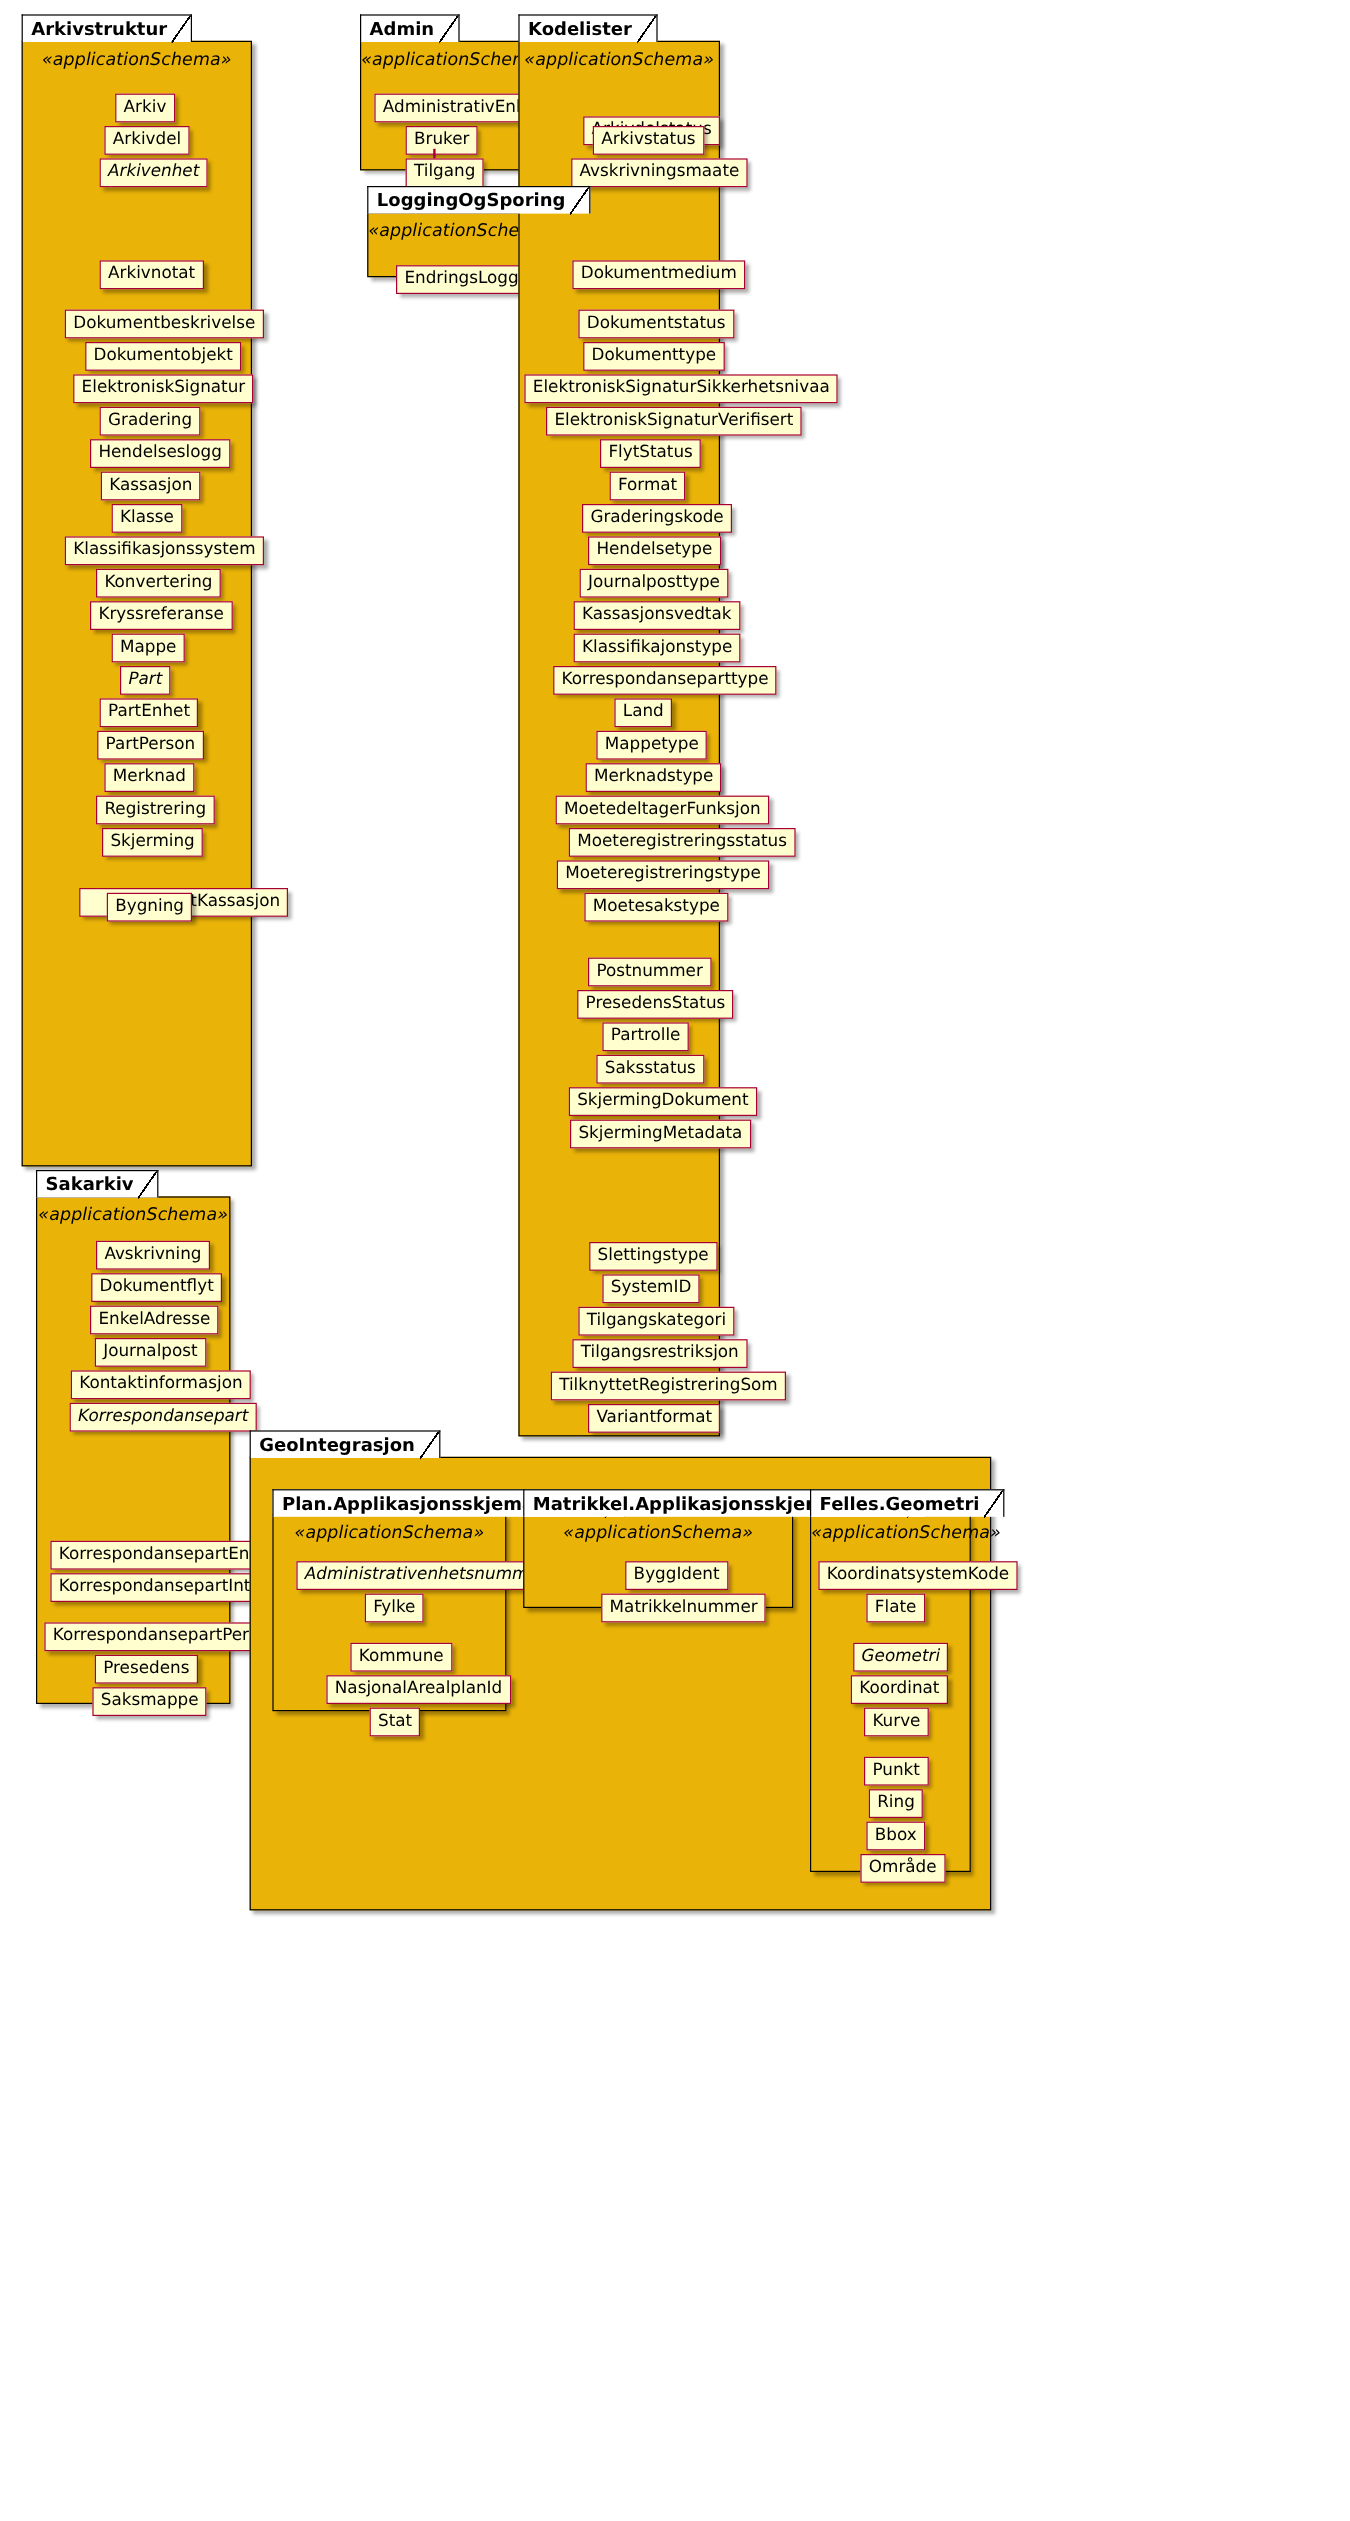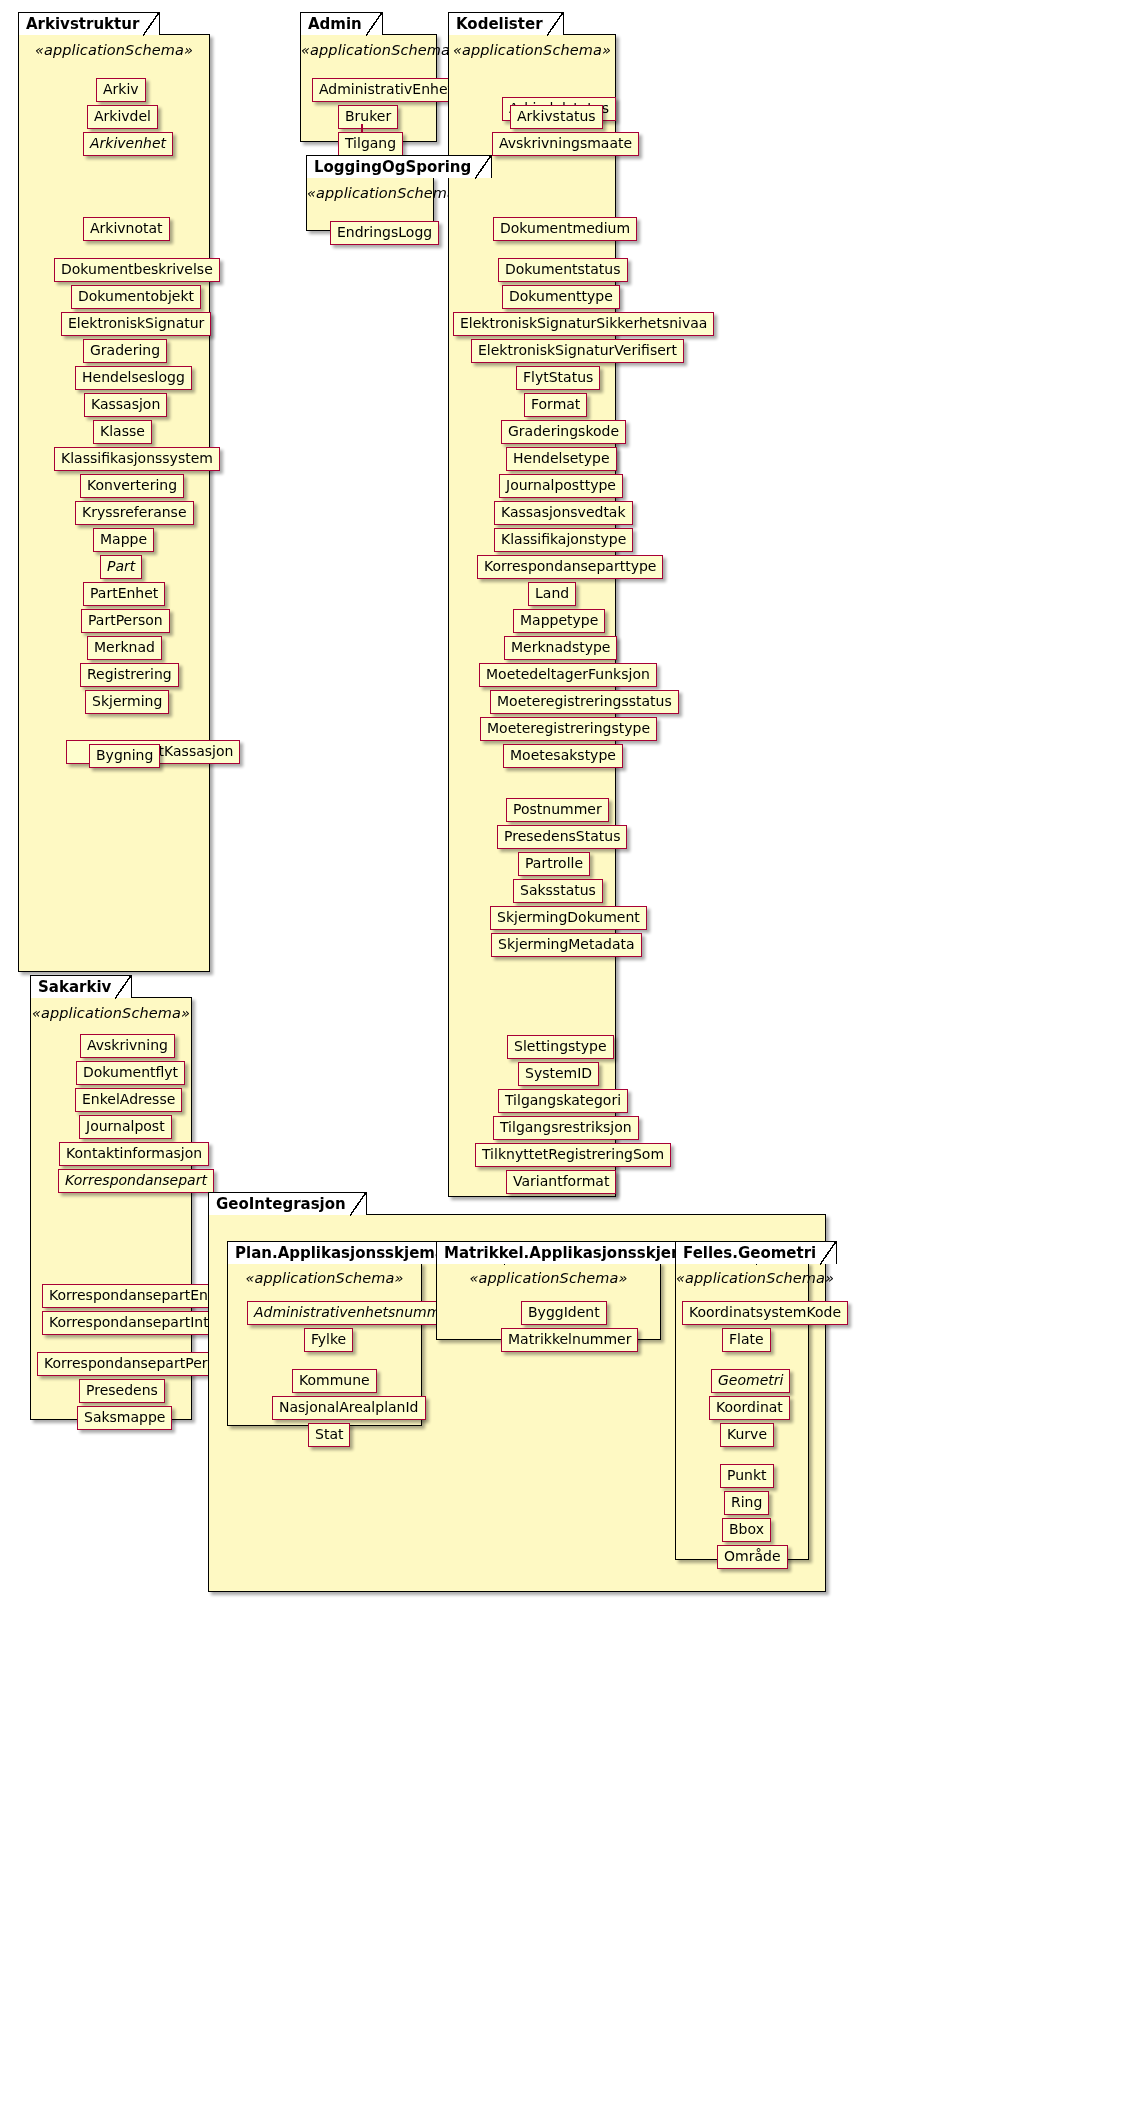--- a/index.html
+++ b/index.html
@@ -47,21 +47,21 @@
     position: absolute;
     right: 0;
     top: 0;
     width: 16px;
     height: 23px;
     background:
       linear-gradient(to bottom right, transparent 0, transparent calc(50% - 1px), #000 calc(50% - 1px), #000 calc(50% + 0.5px), transparent calc(50% + 0.5px), transparent 100%);
   }
   .pkg-body {
     position: relative;
-    background: #fef9c3;
+    background: #eab308;
     border: 1.5px solid #000000;
     box-sizing: border-box;
     margin-top: -1.5px;
     box-shadow: 3px 3px 3px rgba(0,0,0,0.33);
     z-index: 1;
   }
   .stereo {
     text-align: center;
     font-style: italic;
     font-size: 14.5px;
@@ -163,21 +163,21 @@
   </div>
 
   <div class="pkg" style="left:306px; top:155px; width:128px;">
     <div class="pkg-tab">LoggingOgSporing</div>
     <div class="pkg-body" style="height:54px;">
       <div class="stereo">«applicationSchema»</div>
       <div class="cls" style="left:23px; top:43px;">EndringsLogg</div>
     </div>
   </div>
 
-  <div class="pkg" style="left:448px; top:12px; width:168px;">
+  <div class="pkg" style="left:432px; top:12px; width:168px;">
     <div class="pkg-tab">Kodelister</div>
     <div class="pkg-body" style="height:1163px;">
       <div class="stereo">«applicationSchema»</div>
 
       <div class="cls" style="left:53px; top:43px;margin-top:19px;">Arkivdelstatus</div>
       <div class="cls" style="left:61px; top:70px;">Arkivstatus</div>
       <div class="cls" style="left:43px; top:97px;">Avskrivningsmaate</div>
       <div class="cls" style="left:44px; top:182px;">Dokumentmedium</div>
       <div class="cls" style="left:49px; top:223px;">Dokumentstatus</div>
       <div class="cls" style="left:53px; top:250px;">Dokumenttype</div>

